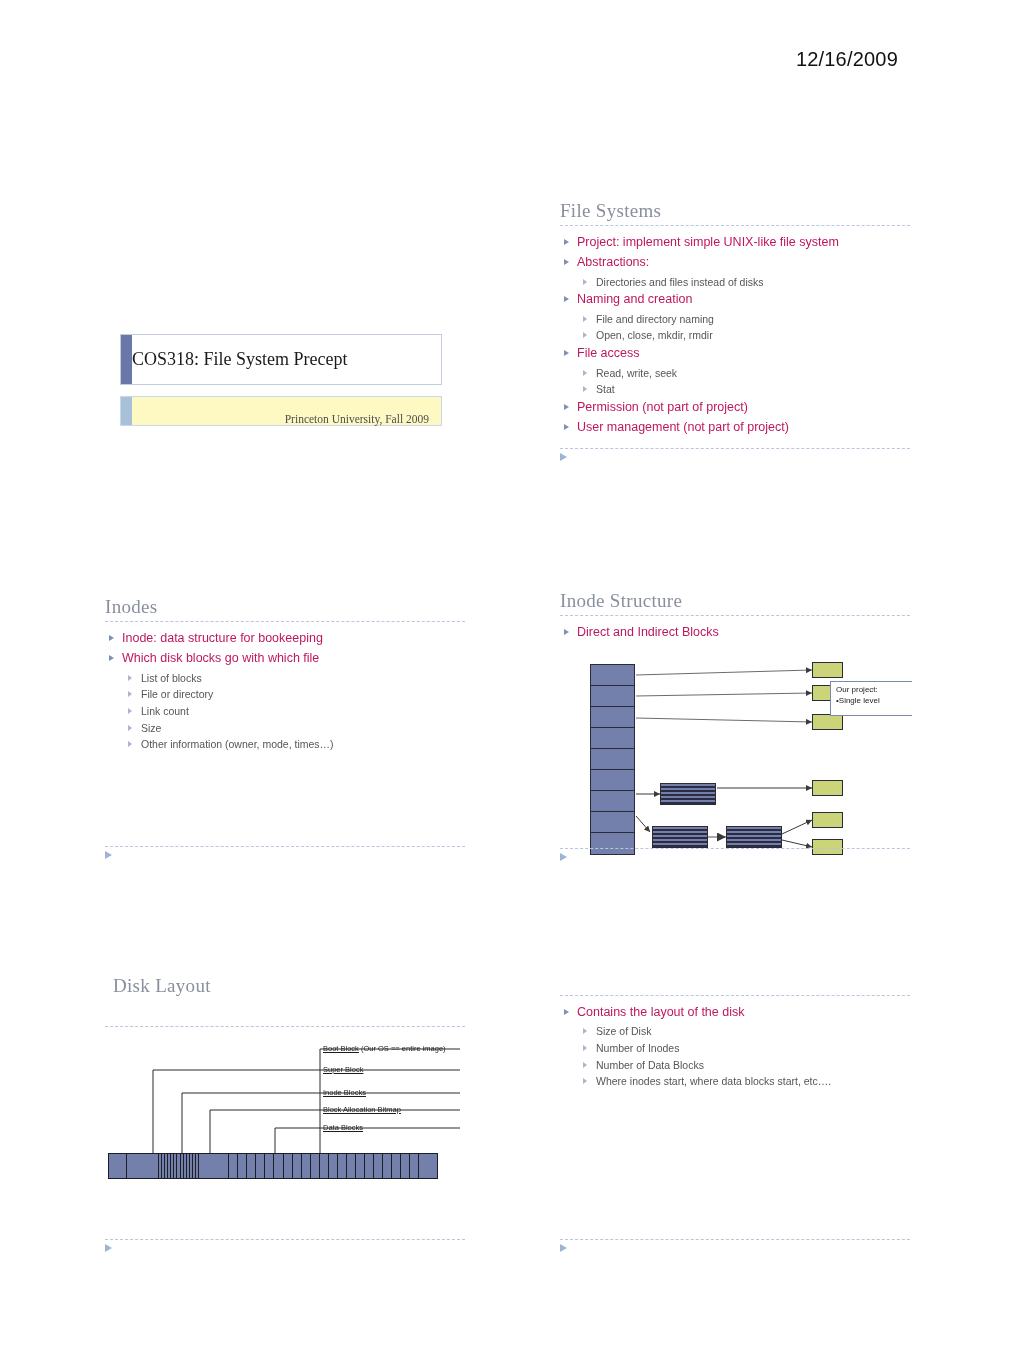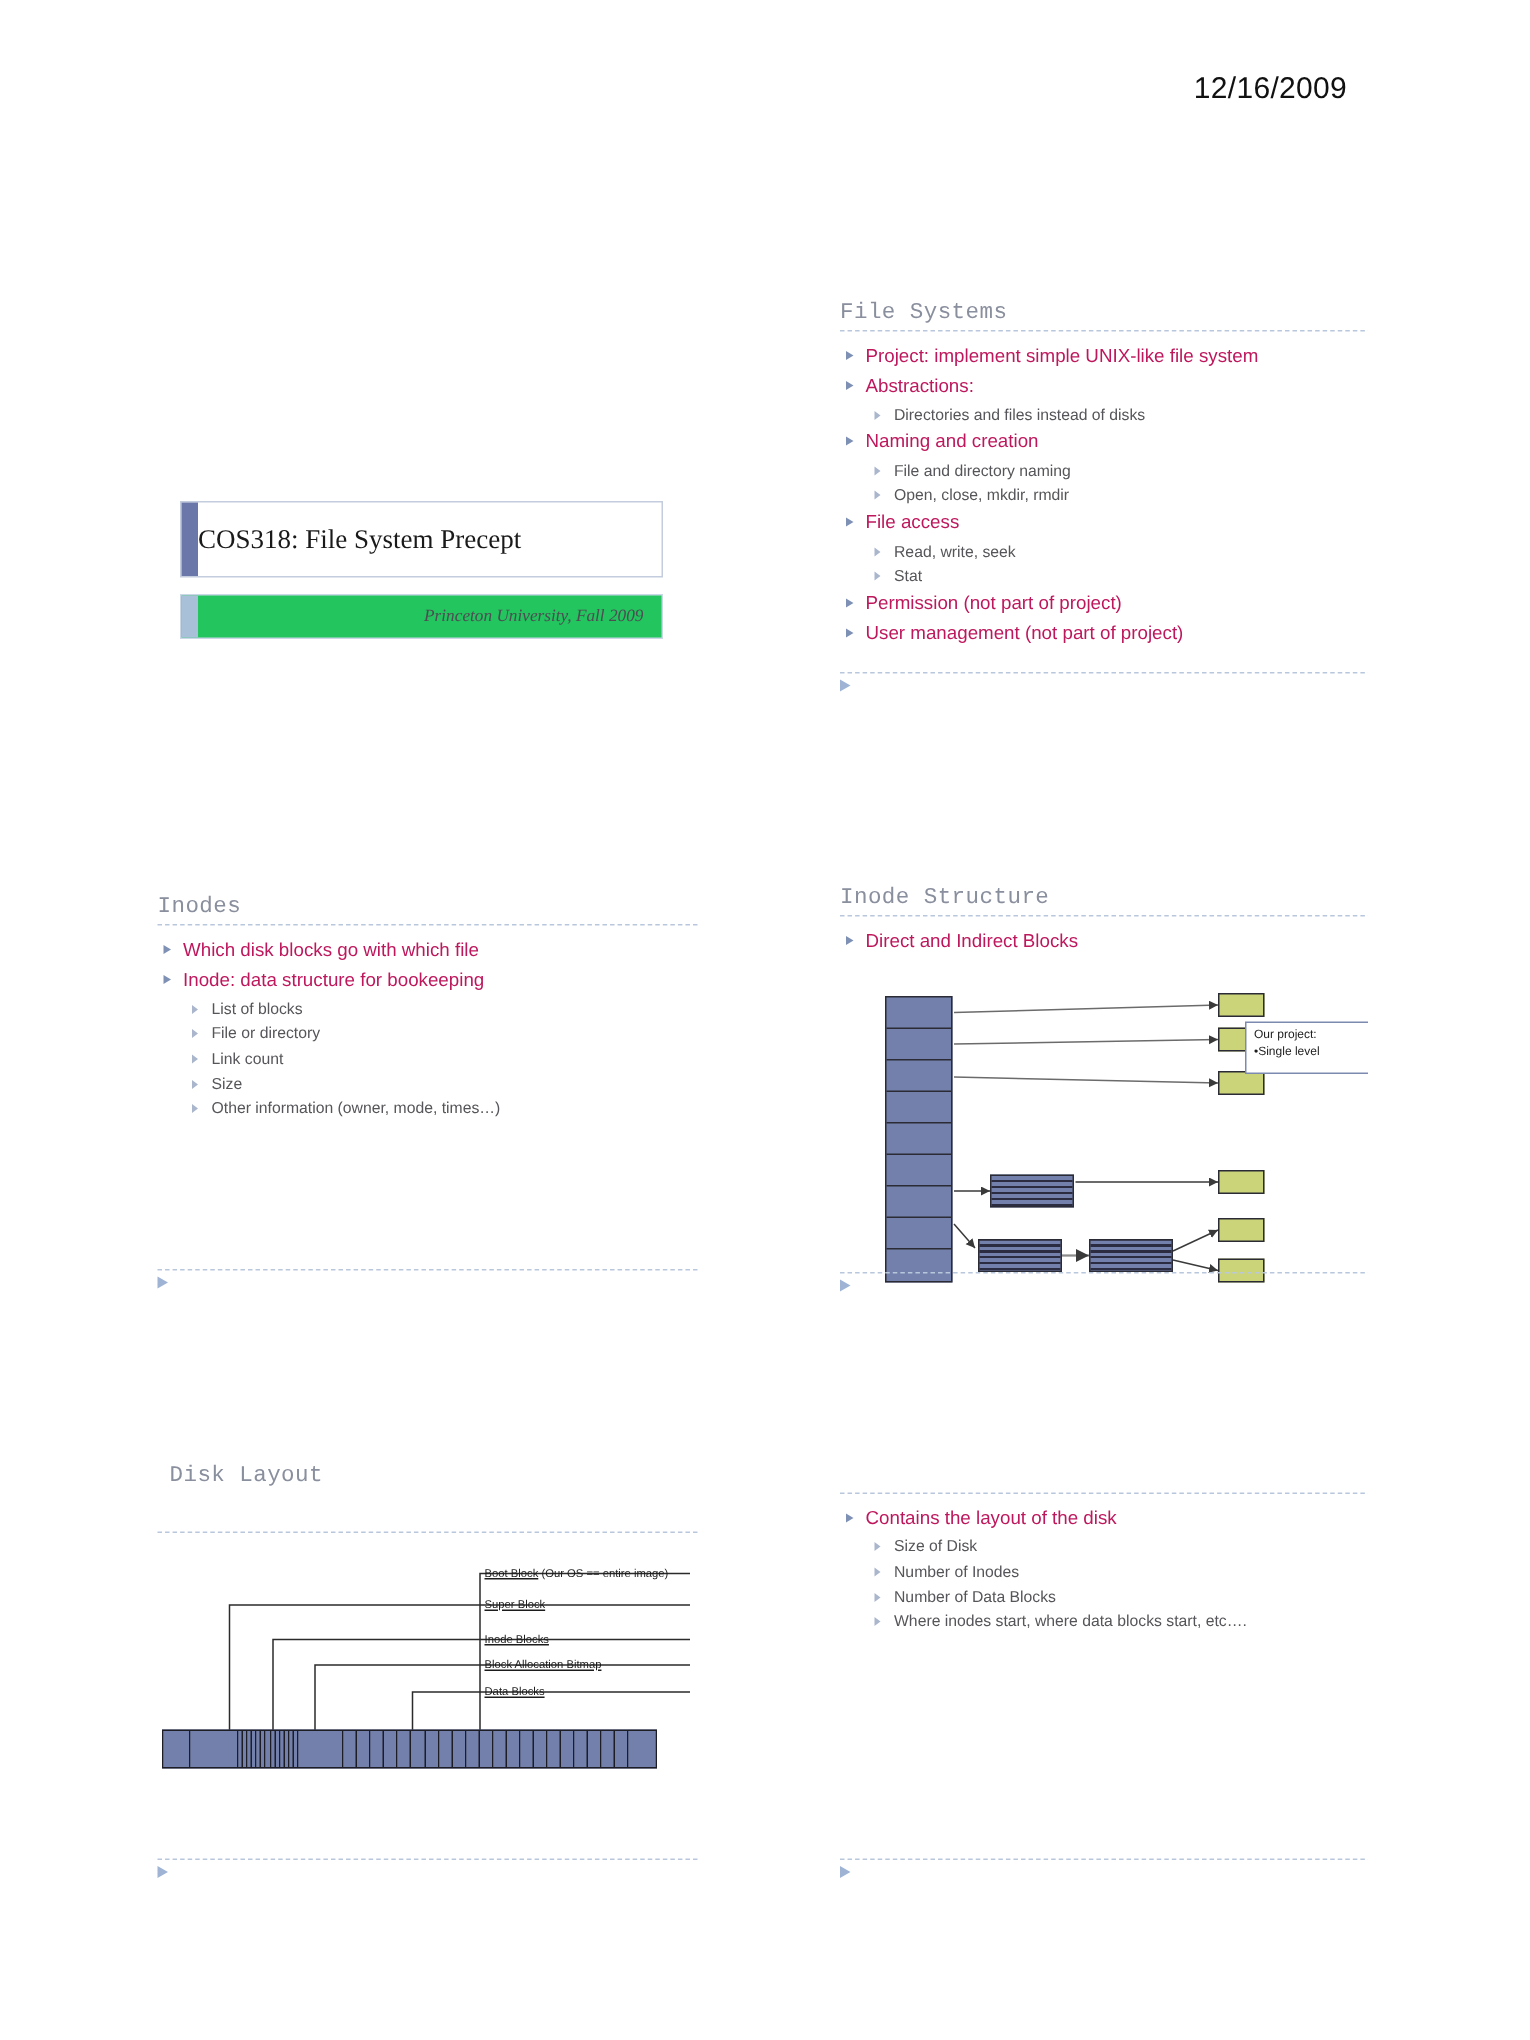--- a/index.html
+++ b/index.html
@@ -29,22 +29,22 @@
     bottom: 10px; right: 16px;
     font-size: 21px;
     font-weight: bold;
     color: #111;
   }
 
   
   .slide { position: absolute; }
 
   .slide-title {
-    font-family: Liberation Mono, monospace;
-    font-size: 15px;
+    font-family: Liberation Serif, serif;
+    font-size: 19px;
     color: #8a8f9e;
     letter-spacing: .3px;
     white-space: nowrap;
   }
   .slide-rule {
     border-top: 1.5px dashed #b9c7dd;
     margin-top: 3px;
   }
   .slide-foot {
     position: absolute;
@@ -119,24 +119,23 @@
     font-family: "Liberation Serif", serif;
     font-size: 18px;
     color: #1a1a1a;
     padding-right: 4px;
   }
   .subtitle-card {
     position: absolute;
     left: 120px; top: 356px;
     width: 322px; height: 30px;
     border: 1px solid #c9d7e6;
-    background: #22c55e;
+    background: #fef9c3;
     display: flex;
-    align-items: center;
-    font-style: italic;
+    align-items: flex-end;
   }
   .subtitle-card .bar {
     width: 11px; height: 100%;
     background: #a8c0d8;
     flex: 0 0 auto;
   }
   .subtitle-card .txt {
     flex: 1;
     text-align: right;
     font-family: "Liberation Serif", serif;
@@ -250,22 +249,22 @@
     <div class="slide-foot" style="top:248px;">
       <div class="foot-rule"></div>
       <div class="foot-tri"></div>
     </div>
   </div>
 
   <div class="slide" style="left:105px;top:556px;width:360px;height:270px;">
     <div class="slide-title">Inodes</div>
     <div class="slide-rule"></div>
     <ul class="bl" id="inodes-list" style="margin-top:8px;">
+        <li class="lv1">Inode: data structure for bookeeping</li>
         <li class="lv1">Which disk blocks go with which file</li>
-        <li class="lv1">Inode: data structure for bookeeping</li>
         <li class="lv2">List of blocks</li>
         <li class="lv2">File or directory</li>
         <li class="lv2">Link count</li>
         <li class="lv2">Size</li>
         <li class="lv2">Other information (owner, mode,  times…)</li>
       </ul>
     <div class="slide-foot" style="top:250px;">
       <div class="foot-rule"></div>
       <div class="foot-tri"></div>
     </div>

